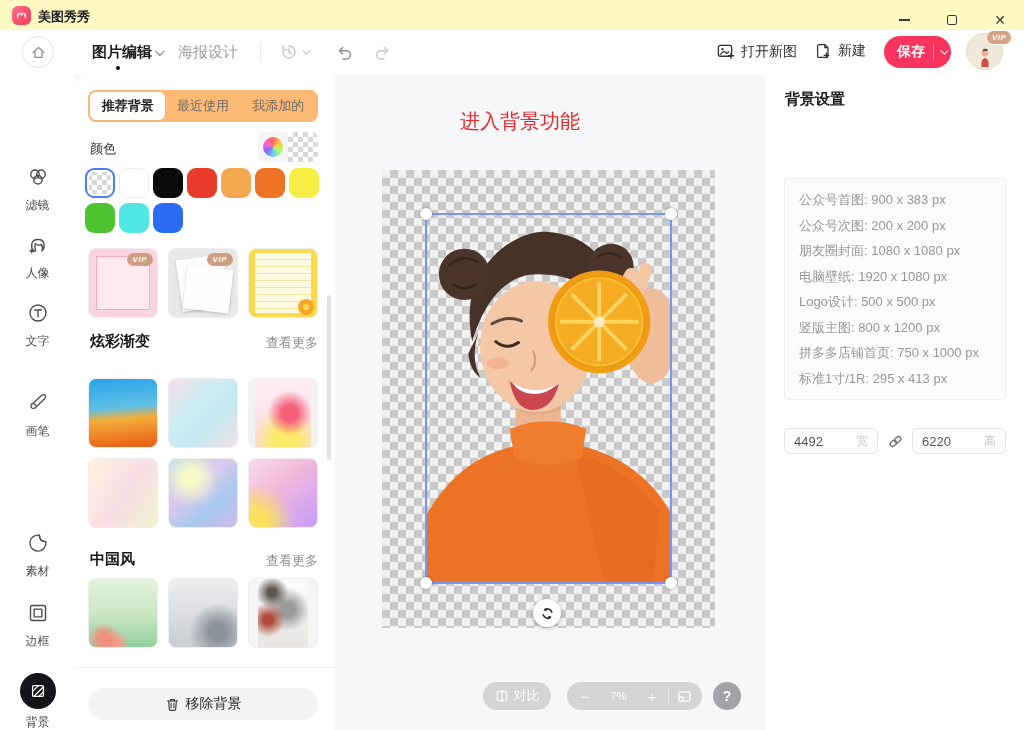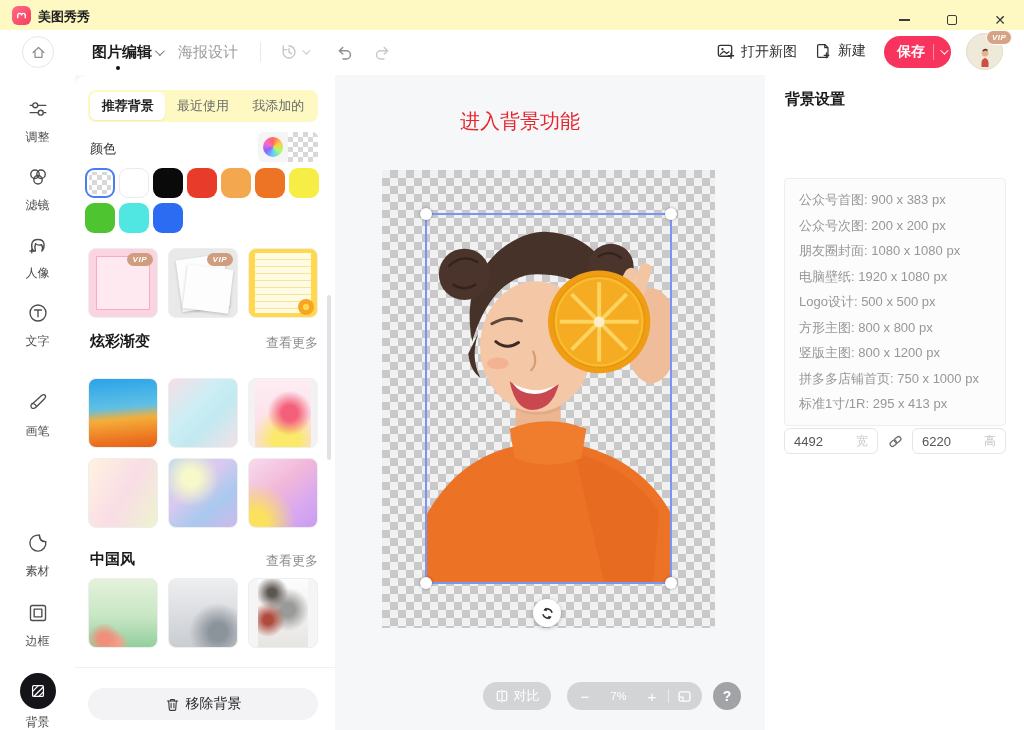--- a/index.html
+++ b/index.html
@@ -49,21 +49,21 @@
   
   .rail { position:absolute; left:0; top:0; width:75px; bottom:0; background:#fff; }
   .rail-item { position:absolute; width:75px; text-align:center; cursor:pointer; }
   .rail-item .icon-wrap { display:inline-flex; align-items:center; justify-content:center; }
   .rail-label { font-size:12px; color:#4c4c4c; margin-top:5px; }
   .rail-item.active .icon-wrap { width:36px; height:36px; background:#141419; border-radius:50%; }
   .ri { stroke:#4d4d4d; fill:none; stroke-width:1.5; stroke-linecap:round; stroke-linejoin:round; }
 
   
   .panel { position:absolute; left:75px; top:0; width:260px; bottom:0; background:#fff; border-top-left-radius:12px; }
-  .panel-tabs { position:absolute; left:13px; top:15px; width:230px; height:32px; background:#fef9c3; border-radius:8px;
+  .panel-tabs { position:absolute; left:13px; top:15px; width:230px; height:32px; background:#fdba74; border-radius:8px;
                 display:flex; padding:2px; }
   .panel-tab { flex:1; display:flex; align-items:center; justify-content:center; font-size:13px; color:#6b6b6b; cursor:pointer; border-radius:6px; }
   .panel-tab.active { background:#fff; color:#1f1f1f; font-weight:bold; box-shadow:0 1px 2px rgba(0,0,0,.06); }
   .color-label { position:absolute; left:15px; top:65px; font-size:13px; color:#333; }
   .color-chip { position:absolute; left:183px; top:57px; width:60px; height:30px; border-radius:6px; overflow:hidden;
                 display:flex; cursor:pointer; background:#f5f5f6; }
   .chip-left { width:30px; display:flex; align-items:center; justify-content:center; }
   .color-wheel { width:20px; height:20px; border-radius:50%;
                  background:conic-gradient(#f66 0deg,#fc4 60deg,#af6 120deg,#6cf 180deg,#86f 240deg,#f6c 300deg,#f66 360deg); filter:blur(.6px); }
   .checker-sm { background:conic-gradient(#d8d8d8 90deg,#fff 90deg 180deg,#d8d8d8 180deg 270deg,#fff 270deg) 0 0/10px 10px; }
@@ -231,31 +231,20 @@
         <path d="M5.5 22 q-1 -8 3.5 -9 q4.5 1 3.5 9 Z" fill="#cf4b43"></path>
         <path d="M7 6 q2 -2.5 4.5 -.5" stroke="#5a3a2c" stroke-width="1.6" fill="none"></path>
       </svg>
     <span class="vip-badge">VIP</span>
   </div>
 </div>
 
 <div class="content">
 
   <nav class="rail">
-    <div class="rail-item" style="top:23px">
-      <span class="icon-wrap">
-        <svg width="22" height="22" viewBox="0 0 24 24" class="ri">
-            <line x1="3.5" y1="8" x2="20.5" y2="8"></line>
-            <circle cx="9" cy="8" r="2.7" fill="#fff"></circle>
-            <line x1="3.5" y1="16" x2="20.5" y2="16"></line>
-            <circle cx="15" cy="16" r="2.7" fill="#fff"></circle>
-          </svg>
-      </span>
-      <div class="rail-label">调整</div>
-    </div>
     <div class="rail-item" style="top:91px">
       <span class="icon-wrap">
         <svg width="22" height="22" viewBox="0 0 24 24" class="ri">
             <circle cx="8.7" cy="9" r="4.6"></circle>
             <circle cx="15.3" cy="9" r="4.6"></circle>
             <circle cx="12" cy="15" r="4.6"></circle>
           </svg>
       </span>
       <div class="rail-label">滤镜</div>
     </div>
@@ -484,21 +473,20 @@
   </main>
 
   <aside class="rightpanel">
     <div class="rp-title">背景设置</div>
     <div class="size-list">
       <div class="size-item">公众号首图: 900 x 383 px</div>
       <div class="size-item">公众号次图: 200 x 200 px</div>
       <div class="size-item">朋友圈封面: 1080 x 1080 px</div>
       <div class="size-item">电脑壁纸: 1920 x 1080 px</div>
       <div class="size-item">Logo设计: 500 x 500 px</div>
-      <div class="size-item">方形主图: 800 x 800 px</div>
       <div class="size-item">竖版主图: 800 x 1200 px</div>
       <div class="size-item">拼多多店铺首页: 750 x 1000 px</div>
       <div class="size-item">标准1寸/1R: 295 x 413 px</div>
     </div>
     <div class="dim-row">
       <div class="num-input">
         <input value="4492" style="">
         <span class="num-suffix">宽</span>
       </div>
       <div class="link-wrap">

